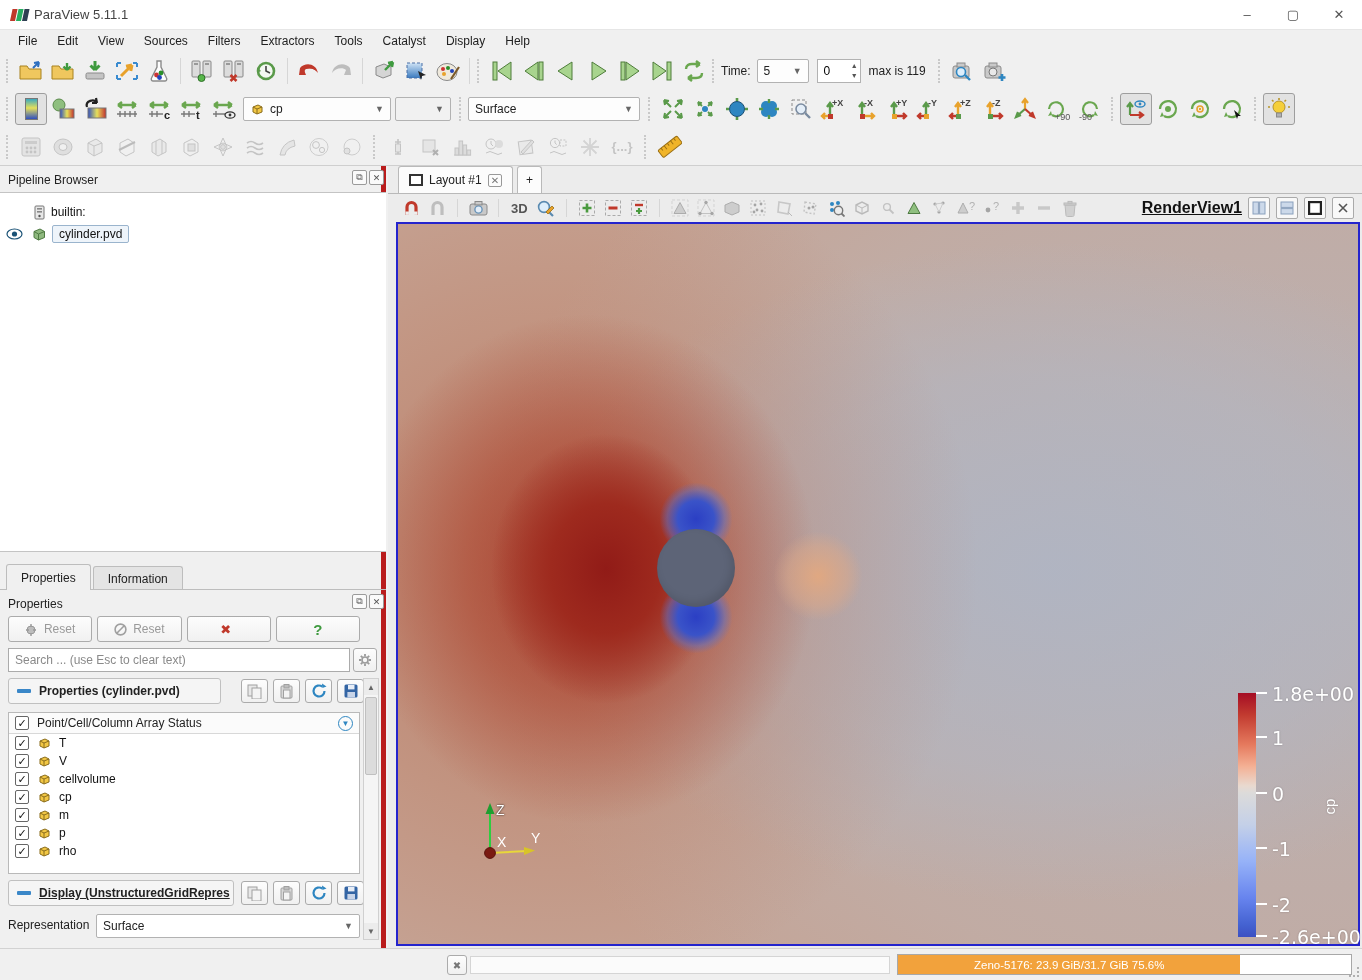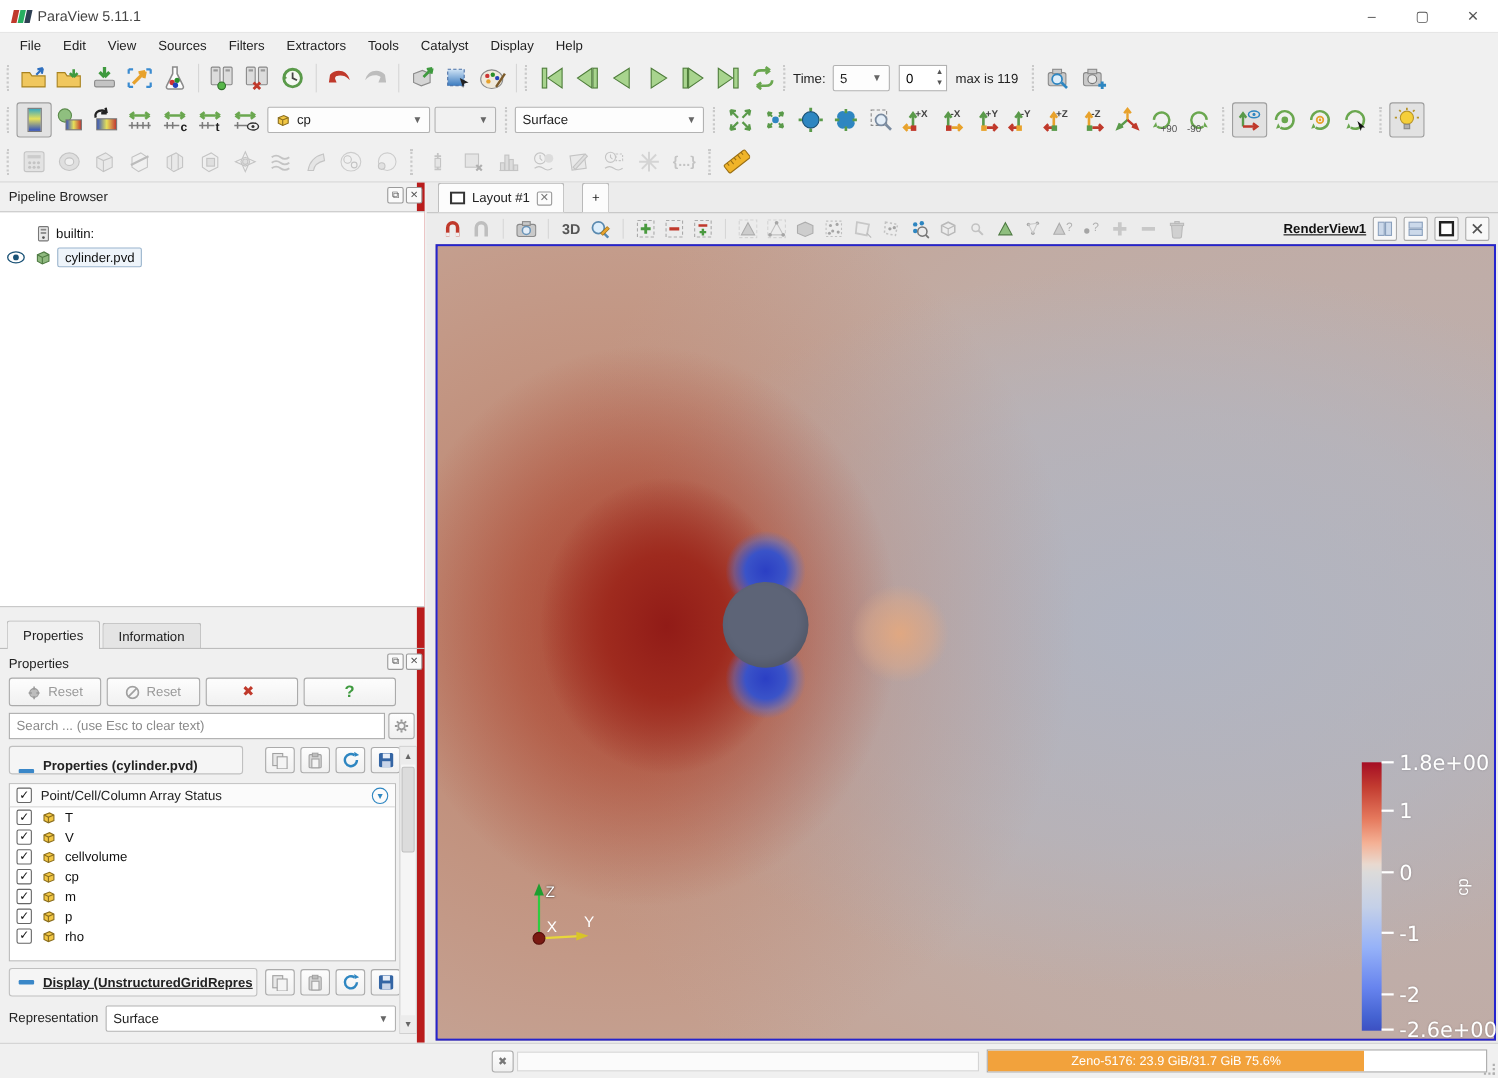--- a/index.html
+++ b/index.html
@@ -20,21 +20,21 @@
   .tbtn.pressed{background:#e2e2e2;border:1px solid #9e9e9e;}
   .sep{width:1px;height:26px;background:#d6d6d6;margin:0 5px;}
   .grip{width:5px;height:24px;border-left:2px dotted #c9c9c9;margin:0 4px 0 2px;}
   .dis{opacity:.5;filter:grayscale(1);}
   .combo{height:24px;border:1px solid #b2b2b2;background:#fdfdfd;border-radius:2px;display:flex;align-items:center;padding:0 6px;font-size:12px;color:#222;}
   .combo .car{margin-left:auto;color:#666;font-size:9px;padding-left:8px;}
   .lbl12{font-size:12px;color:#222;}
   .spin{height:24px;width:44px;border:1px solid #b2b2b2;background:#fff;display:flex;align-items:center;font-size:12px;padding-left:6px;position:relative;}
   .spin .arrows{position:absolute;right:2px;top:1px;display:flex;flex-direction:column;font-size:7px;color:#555;line-height:10px;}
   
-  #leftpanel{left:0;top:166px;width:386px;height:782px;background:#f0f0f0;border-right:7px solid #b91c1c;}
+  #leftpanel{left:0;top:166px;width:386px;height:782px;background:#f0f0f0;border-right:5px solid #b91c1c;}
   .panel-head{font-size:12px;color:#222;}
   .dockbtn{width:15px;height:15px;border:1px solid #9a9a9a;border-radius:2px;display:flex;align-items:center;justify-content:center;font-size:9px;color:#555;background:#fafafa;}
   #pipe-tree{left:0px;top:26px;width:386px;height:360px;background:#fff;border:1px solid #c4c4c4;border-left:none;border-right:none;}
   .tree-row{display:flex;align-items:center;font-size:12px;color:#111;height:22px;}
   .sel-item{border:1px solid #9ab4cd;background:#eef4fa;border-radius:2px;padding:1px 6px;}
   .tab{height:24px;display:flex;align-items:center;padding:0 14px;font-size:12px;color:#222;border:1px solid #bdbdbd;border-bottom:none;background:#e4e4e4;border-radius:3px 3px 0 0;}
   .tab.active{background:#f0f0f0;position:relative;z-index:2;height:26px;}
   .pbtn{height:26px;border:1px solid #ababab;background:linear-gradient(#fdfdfd,#f1f1f1);border-radius:3px;display:flex;align-items:center;justify-content:center;gap:6px;font-size:12px;color:#222;}
   .pbtn.disab{color:#9a9a9a;}
   .searchbox{height:24px;border:1px solid #ababab;background:#fff;font-size:12px;color:#8a8a8a;display:flex;align-items:center;padding:0 6px;}
@@ -44,21 +44,21 @@
   .arr-head{height:21px;display:flex;align-items:center;background:#fbfbfb;border-bottom:1px solid #d8d8d8;font-size:12px;color:#222;}
   .arr-row{height:18px;display:flex;align-items:center;font-size:12px;color:#111;}
   .cb{width:14px;height:14px;border:1px solid #666;background:#fff;font-size:11px;line-height:12px;text-align:center;color:#111;border-radius:2px;}
   .vscroll{width:16px;background:#f5f5f5;border:1px solid #d0d0d0;}
   .varrow{height:16px;display:flex;align-items:center;justify-content:center;font-size:8px;color:#666;background:#ececec;}
   .vthumb{background:#dcdcdc;border:1px solid #c0c0c0;border-radius:2px;}
   
   #rightarea{left:388px;top:166px;width:974px;height:782px;background:#ececec;}
   .ltab{height:27px;display:flex;align-items:center;gap:6px;padding:0 10px;background:#fcfcfc;border:1px solid #b9b9b9;border-bottom:none;border-radius:3px 3px 0 0;font-size:12px;color:#222;}
   .vtb-ic{width:22px;height:22px;display:flex;align-items:center;justify-content:center;}
-  #renderview-name{font-size:12px;font-weight:bold;text-decoration:underline;color:#111;}
+  #renderview-name{font-size:16px;font-weight:bold;text-decoration:underline;color:#111;}
   .splitbtn{width:22px;height:22px;border:1px solid #aaa;background:#f8f8f8;display:flex;align-items:center;justify-content:center;border-radius:2px;}
   #view3d{left:8px;top:56px;width:964px;height:724px;border:2px solid #2424cd;background:#c5a394;}
   #flowfield{left:0;top:0;width:960px;height:720px;
     background:
       radial-gradient(circle 48px at 298px 295px, #2b3fc4 0%, #3a53c8 38%, rgba(90,110,200,0.5) 60%, rgba(150,150,180,0) 76%),
       radial-gradient(circle 48px at 298px 393px, #2b3fc4 0%, #3a53c8 38%, rgba(90,110,200,0.5) 60%, rgba(150,150,180,0) 76%),
       radial-gradient(circle 62px at 420px 352px, rgba(226,168,128,0.95) 0%, rgba(218,168,138,0.55) 48%, rgba(205,175,155,0) 72%),
       radial-gradient(ellipse 115px 135px at 208px 345px, #911b17 0%, #9e2a1e 48%, rgba(160,42,31,0) 100%),
       radial-gradient(ellipse 230px 255px at 188px 345px, rgba(164,48,32,0.85) 0%, rgba(172,64,42,0.55) 52%, rgba(182,92,62,0) 100%),
       radial-gradient(ellipse 430px 430px at 150px 345px, rgba(175,86,58,0.5) 0%, rgba(187,112,82,0.28) 58%, rgba(192,132,102,0) 100%),
@@ -711,21 +711,21 @@
       </div>
     <span class="abs mini" style="left:353px;top:482px;width:24px;height:24px;">
         <svg width="14" height="14">
           <circle cx="7" cy="7" r="3" fill="none" stroke="#9a9a9a" stroke-width="1.6"></circle>
           <g stroke="#9a9a9a" stroke-width="1.8">
             <path d="M7 1 v2.2 M7 13 v-2.2 M1 7 h2.2 M13 7 h-2.2 M2.8 2.8 l1.6 1.6 M11.2 2.8 l-1.6 1.6 M2.8 11.2 l1.6 -1.6 M11.2 11.2 l-1.6 -1.6"></path>
           </g>
         </svg>
       </span>
 
-    <div class="abs secbtn" style="left:8px;top:512px;width:213px;align-items:flex-end;">
+    <div class="abs secbtn" style="left:8px;top:512px;width:213px;">
         <span style="width:14px;height:4px;background:#3a87c8;border-radius:1px;"></span>
         <span>Properties (cylinder.pvd)</span>
       </div>
     <span class="abs mini" style="left:241px;top:513px;">
         <svg width="15" height="15">
           <rect x="1" y="1" width="9" height="11" fill="#e8e8e8" stroke="#a0a0a0"></rect>
           <rect x="5" y="4" width="9" height="11" fill="#f4f4f4" stroke="#a0a0a0"></rect>
         </svg>
       </span>
     <span class="abs mini" style="left:273px;top:513px;">
@@ -852,21 +852,21 @@
 
     <div class="abs vscroll" style="left:363px;top:512px;height:262px;">
       <div class="varrow">▲</div>
       <div class="vthumb" style="height:78px;margin:2px 1px;"></div>
       <div class="varrow abs" style="bottom:0;left:0;right:0;">▼</div>
     </div>
   </div>
 
   <div class="abs" id="rightarea">
 
-    <div class="abs" style="left:0;top:0;width:974px;height:28px;border-bottom:1px solid #b9b9b9;display:flex;align-items:flex-end;padding-left:10px;gap:16px;background:#ececec;">
+    <div class="abs" style="left:0;top:0;width:974px;height:28px;border-bottom:1px solid #b9b9b9;display:flex;align-items:flex-end;padding-left:10px;gap:4px;background:#ececec;">
       <span class="ltab">
         <svg width="14" height="12">
             <rect x="1" y="1" width="12" height="10" fill="#fff" stroke="#333" stroke-width="2"></rect>
           </svg>
         <span>Layout #1</span>
         <span style="font-size:10px;color:#777;border:1px solid #999;border-radius:2px;padding:0 2px;line-height:11px;">✕</span>
       </span>
       <span class="ltab" style="padding:0 8px;">+</span>
     </div>
 

